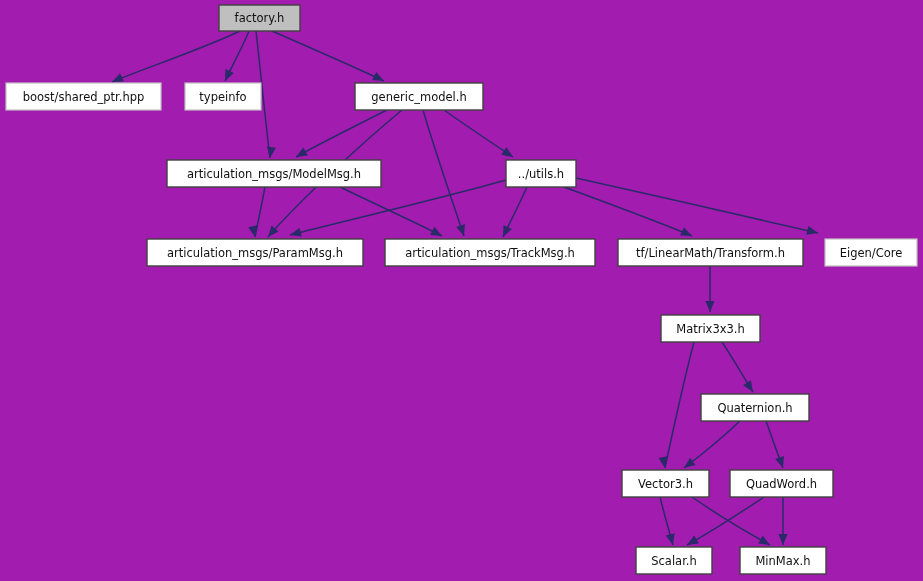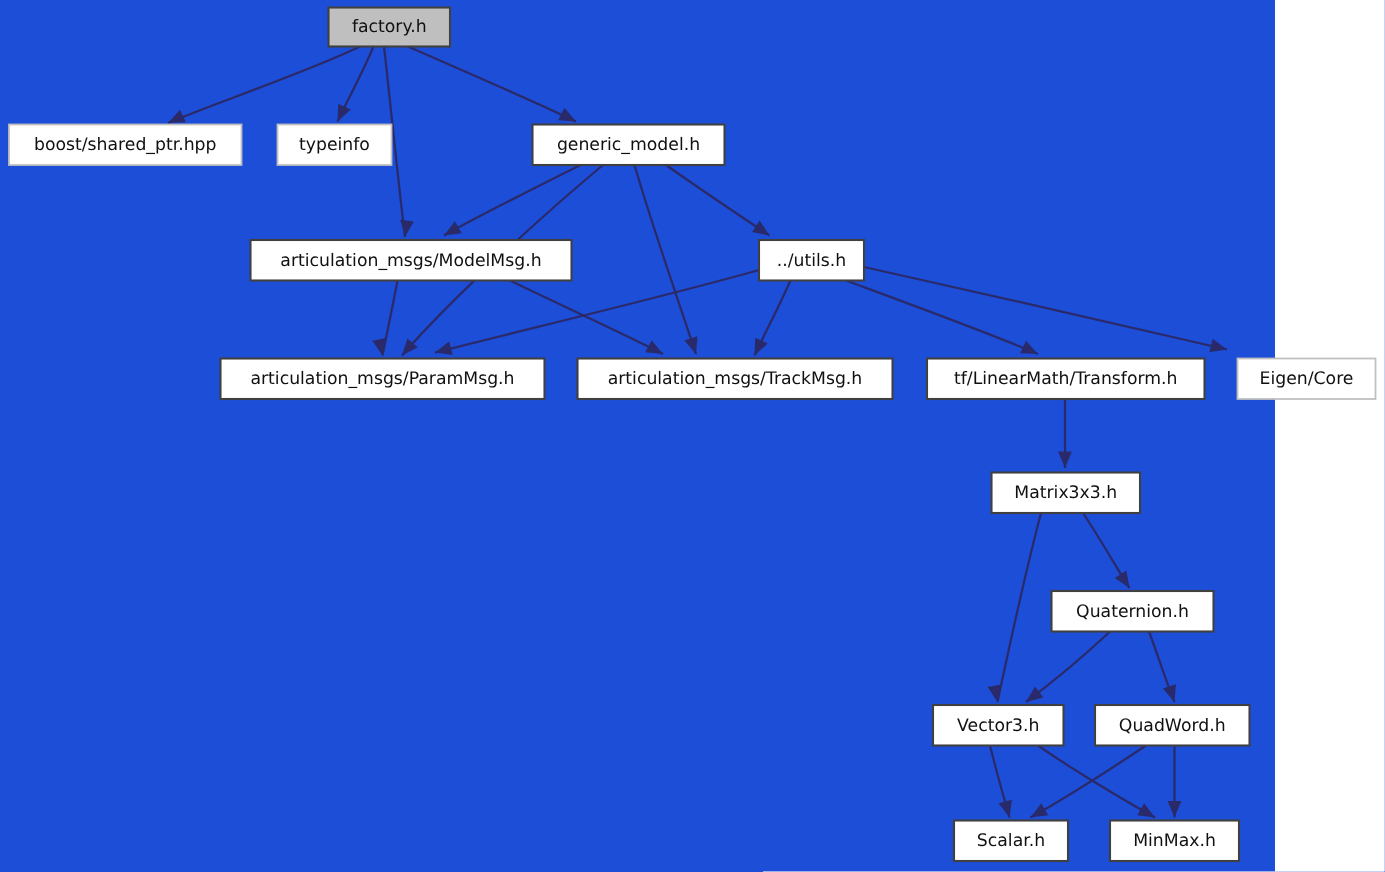--- a/index.html
+++ b/index.html
@@ -8,23 +8,23 @@
     background: #ffffff;
   }
   body {
     width: 923px;
     height: 581px;
     font-family: "DejaVu Sans", "Liberation Sans", sans-serif;
     overflow: hidden;
   }
   #graph-root {
     position: relative;
-    width: 850px;
+    width: 923px;
     height: 581px;
-    background: #1d4ed8;
+    background: #a21caf;
   }
   svg.graph-canvas {
     position: absolute;
     left: 0;
     top: 0;
     width: 923px;
     height: 581px;
     display: block;
   }
   .node-box {

